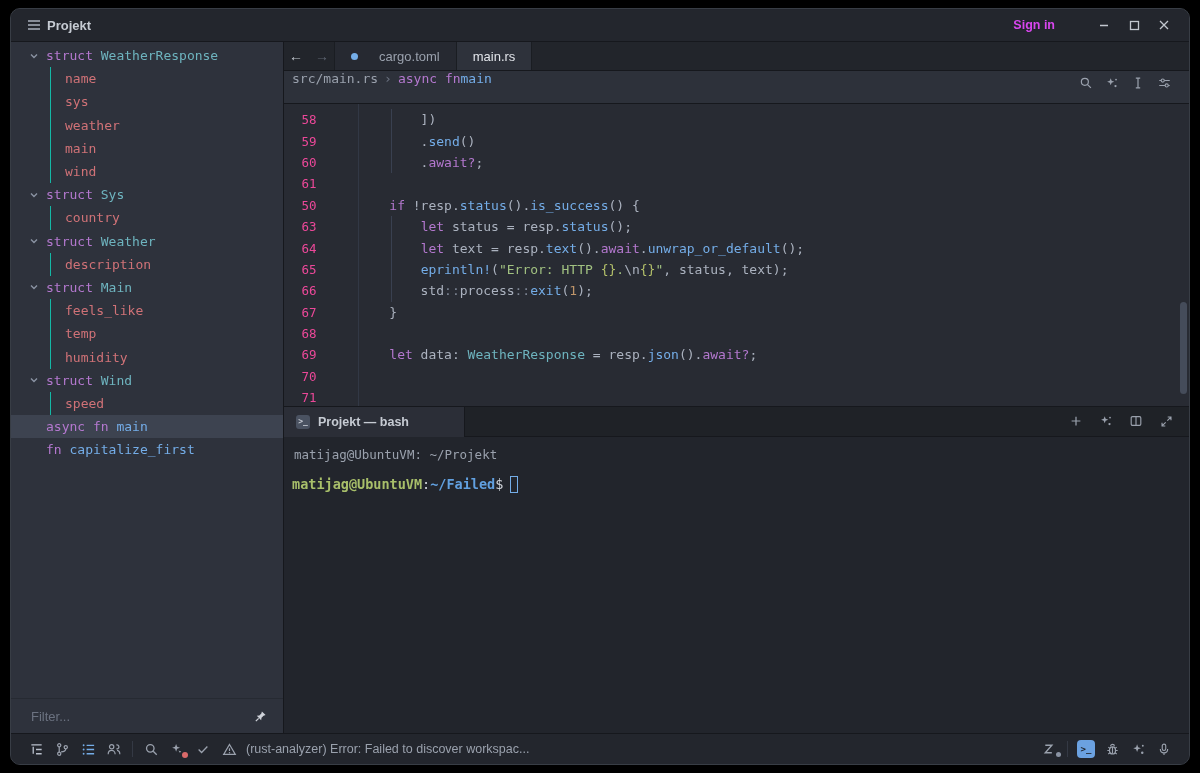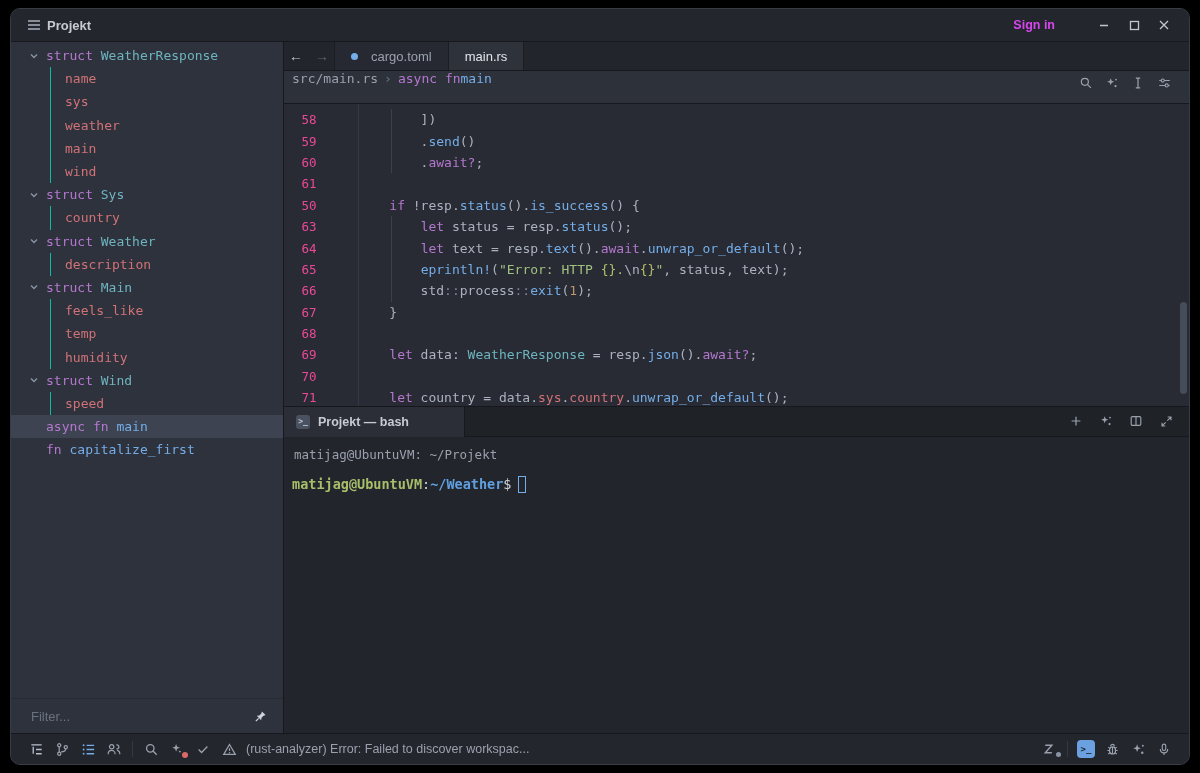--- a/index.html
+++ b/index.html
@@ -36,21 +36,21 @@
   .pin{color:#cfd3da;display:flex;}
   
   .edcol{flex:1;display:flex;flex-direction:column;min-width:0;min-height:0;}
   .tabbar{height:28px;flex:0 0 28px;background:#22252b;border-bottom:1px solid #16181d;
           display:flex;align-items:stretch;}
   .nav{width:50px;display:flex;align-items:center;justify-content:center;gap:12px;
        border-right:1px solid #1a1d22;}
   .nav .arr{font-size:14px;line-height:1;}
   .arr.back{color:#c2c7cf;}
   .arr.fwd{color:#5d6470;}
-  .tab{display:flex;align-items:center;gap:13px;padding:0 16px;font-size:13px;color:#9aa1ad;
+  .tab{display:flex;align-items:center;gap:21px;padding:0 16px;font-size:13px;color:#9aa1ad;
        border-right:1px solid #1a1d22;background:#262931;}
   .tab .dot{width:7px;height:7px;border-radius:50%;background:var(--accent);}
   .tab.active{background:#2e323b;color:#e2e5ea;}
   .crumbbar{height:32px;flex:0 0 32px;background:#2d313a;border-bottom:1px solid #16181d;
             display:flex;padding:0 12px 0 8px;
             font-family:"DejaVu Sans Mono",monospace;font-size:13px;}
   .crumb-path{color:#9aa1ad;}
   .crumb-sep{color:#6b7280;margin:0 6px;}
   .crumb-kw{color:var(--kw);}
   .crumb-fn{color:var(--fn);}
@@ -295,21 +295,20 @@
             <div class="c-row">
               <span class="c-gut">69</span>
               <span class="c-src"><span class="tk-t">    </span><span class="tk-k">let</span><span class="tk-t"> data: </span><span class="tk-y">WeatherResponse</span><span class="tk-t"> = resp.</span><span class="tk-f">json</span><span class="tk-t">().</span><span class="tk-k">await?</span><span class="tk-t">;</span></span>
             </div>
             <div class="c-row">
               <span class="c-gut">70</span>
               <span class="c-src"></span>
             </div>
             <div class="c-row">
               <span class="c-gut">71</span>
-              <span class="c-src"><span class="tk-t">    </span><span class="tk-k">let</span><span class="tk-t"> country = data.</span><span class="tk-d">sys</span><span class="tk-t">.</span><span class="tk-d">country</span><span class="tk-t">.</span><span class="tk-f">unwrap_or_default</span><span class="tk-t">();</span></span>
             </div>
           </div>
 
         <div class="termbar">
           <div class="term-tab">
             <span class="term-chip">&gt;_</span>
             <span>Projekt — bash</span>
           </div>
           <div class="term-sp"></div>
           <div class="term-icons">
@@ -336,21 +335,21 @@
                 <path d="M9.5 2.5H13.5V6.5M13.5 2.5L9 7M6.5 13.5H2.5V9.5M2.5 13.5L7 9" fill="none" stroke="currentColor" stroke-width="1.4"></path>
                 </svg>
             </span>
           </div>
         </div>
         <div class="termbody">
           <div class="term-title">matijag@UbuntuVM: ~/Projekt</div>
           <div class="prompt">
             <span class="p-user">matijag@UbuntuVM</span>
               <span class="p-colon">:</span>
-              <span class="p-path">~/Weather</span>
+              <span class="p-path">~/Failed</span>
               <span class="p-dollar">$</span>
             <span class="cursor"></span>
           </div>
         </div>
       </div>
     </div>
 
     <div class="statusbar">
       <span class="sb-ic lite">
         <svg width="15" height="15" viewBox="0 0 16 16">

